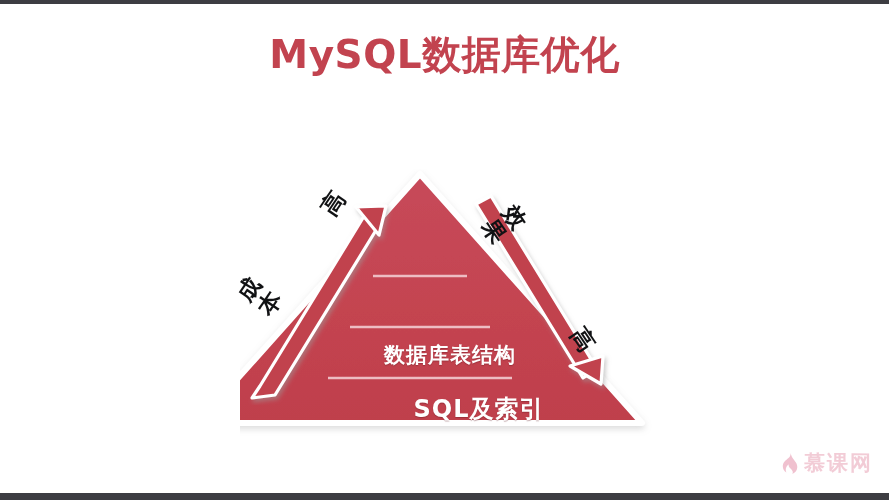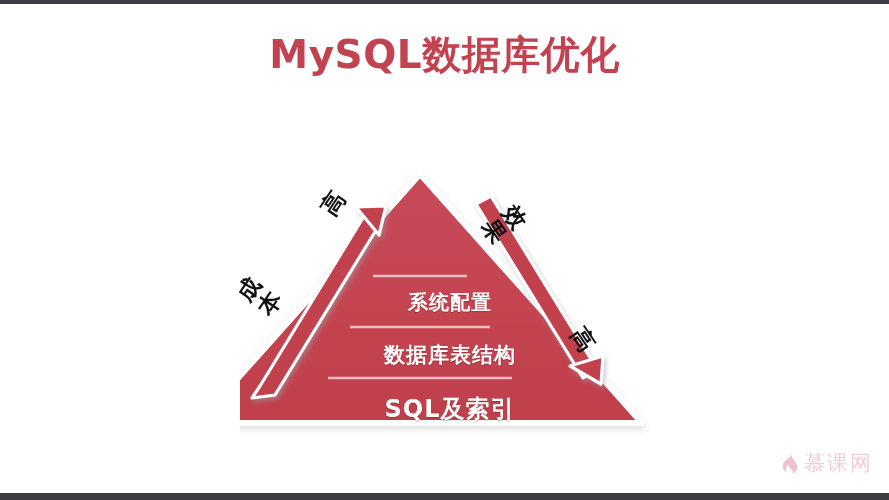--- a/index.html
+++ b/index.html
@@ -77,21 +77,21 @@
     width: 100%;
     text-align: center;
     color: #ffffff;
     font-weight: bold;
     white-space: nowrap;
     text-shadow: 0 1px 1px rgba(90,20,28,0.35);
   }
   .lvl-0 { top: 68px;  font-size: 20px; letter-spacing: 1px; }
   .lvl-1 { top: 120px; font-size: 20px; letter-spacing: 1px; }
   .lvl-2 { top: 172px; font-size: 21px; letter-spacing: 1px; }
-  .lvl-3 { top: 224px; font-size: 24px; letter-spacing: 1px; }
+  .lvl-3 { top: 224px; font-size: 24px; letter-spacing: 1px; margin-left: 29px; }
 
   
   .cap {
     position: absolute;
     font-weight: bold;
     color: #111214;
     white-space: nowrap;
     line-height: 1;
   }
   .cap-col {
@@ -134,21 +134,21 @@
     position: absolute;
     right: 16px; bottom: 18px;
     display: flex;
     align-items: center;
     gap: 5px;
     opacity: 0.55;
   }
   .wm-flame { display: block; }
   .wm-text {
     font-size: 21px;
-    font-weight: normal;
+    font-weight: bold;
     color: #e8a3b6;
     letter-spacing: 2px;
     line-height: 1;
   }
 </style>
 </head>
 <body>
 
 <div id="slide">
 
@@ -183,21 +183,20 @@
           <polygon points="180,5 402,254 -42,254" fill="url(#pyrGrad)" stroke="#ffffff" stroke-width="6" stroke-linejoin="round"></polygon>
         </g>
 
         <g stroke="#f0c4ca" stroke-width="2.6" opacity="0.95">
           <line x1="133" y1="107" x2="227" y2="107"></line>
           <line x1="110" y1="158" x2="250" y2="158"></line>
           <line x1="88" y1="209" x2="272" y2="209"></line>
         </g>
       </svg>
 
-      <div class="lvl-label lvl-1">系统配置</div>
       <div class="lvl-label lvl-2">数据库表结构</div>
       <div class="lvl-label lvl-3">SQL及索引</div>
     </div>
 
     <svg style="position:absolute; left:238px; top:186px;" width="160" height="215" viewBox="0 0 160 215">
       <defs>
         <filter id="arrShadowL" x="-40%" y="-40%" width="190%" height="190%">
           <feDropShadow dx="2" dy="3" stdDeviation="2" flood-color="#9d9d9d" flood-opacity="0.5"></feDropShadow>
         </filter>
       </defs>

